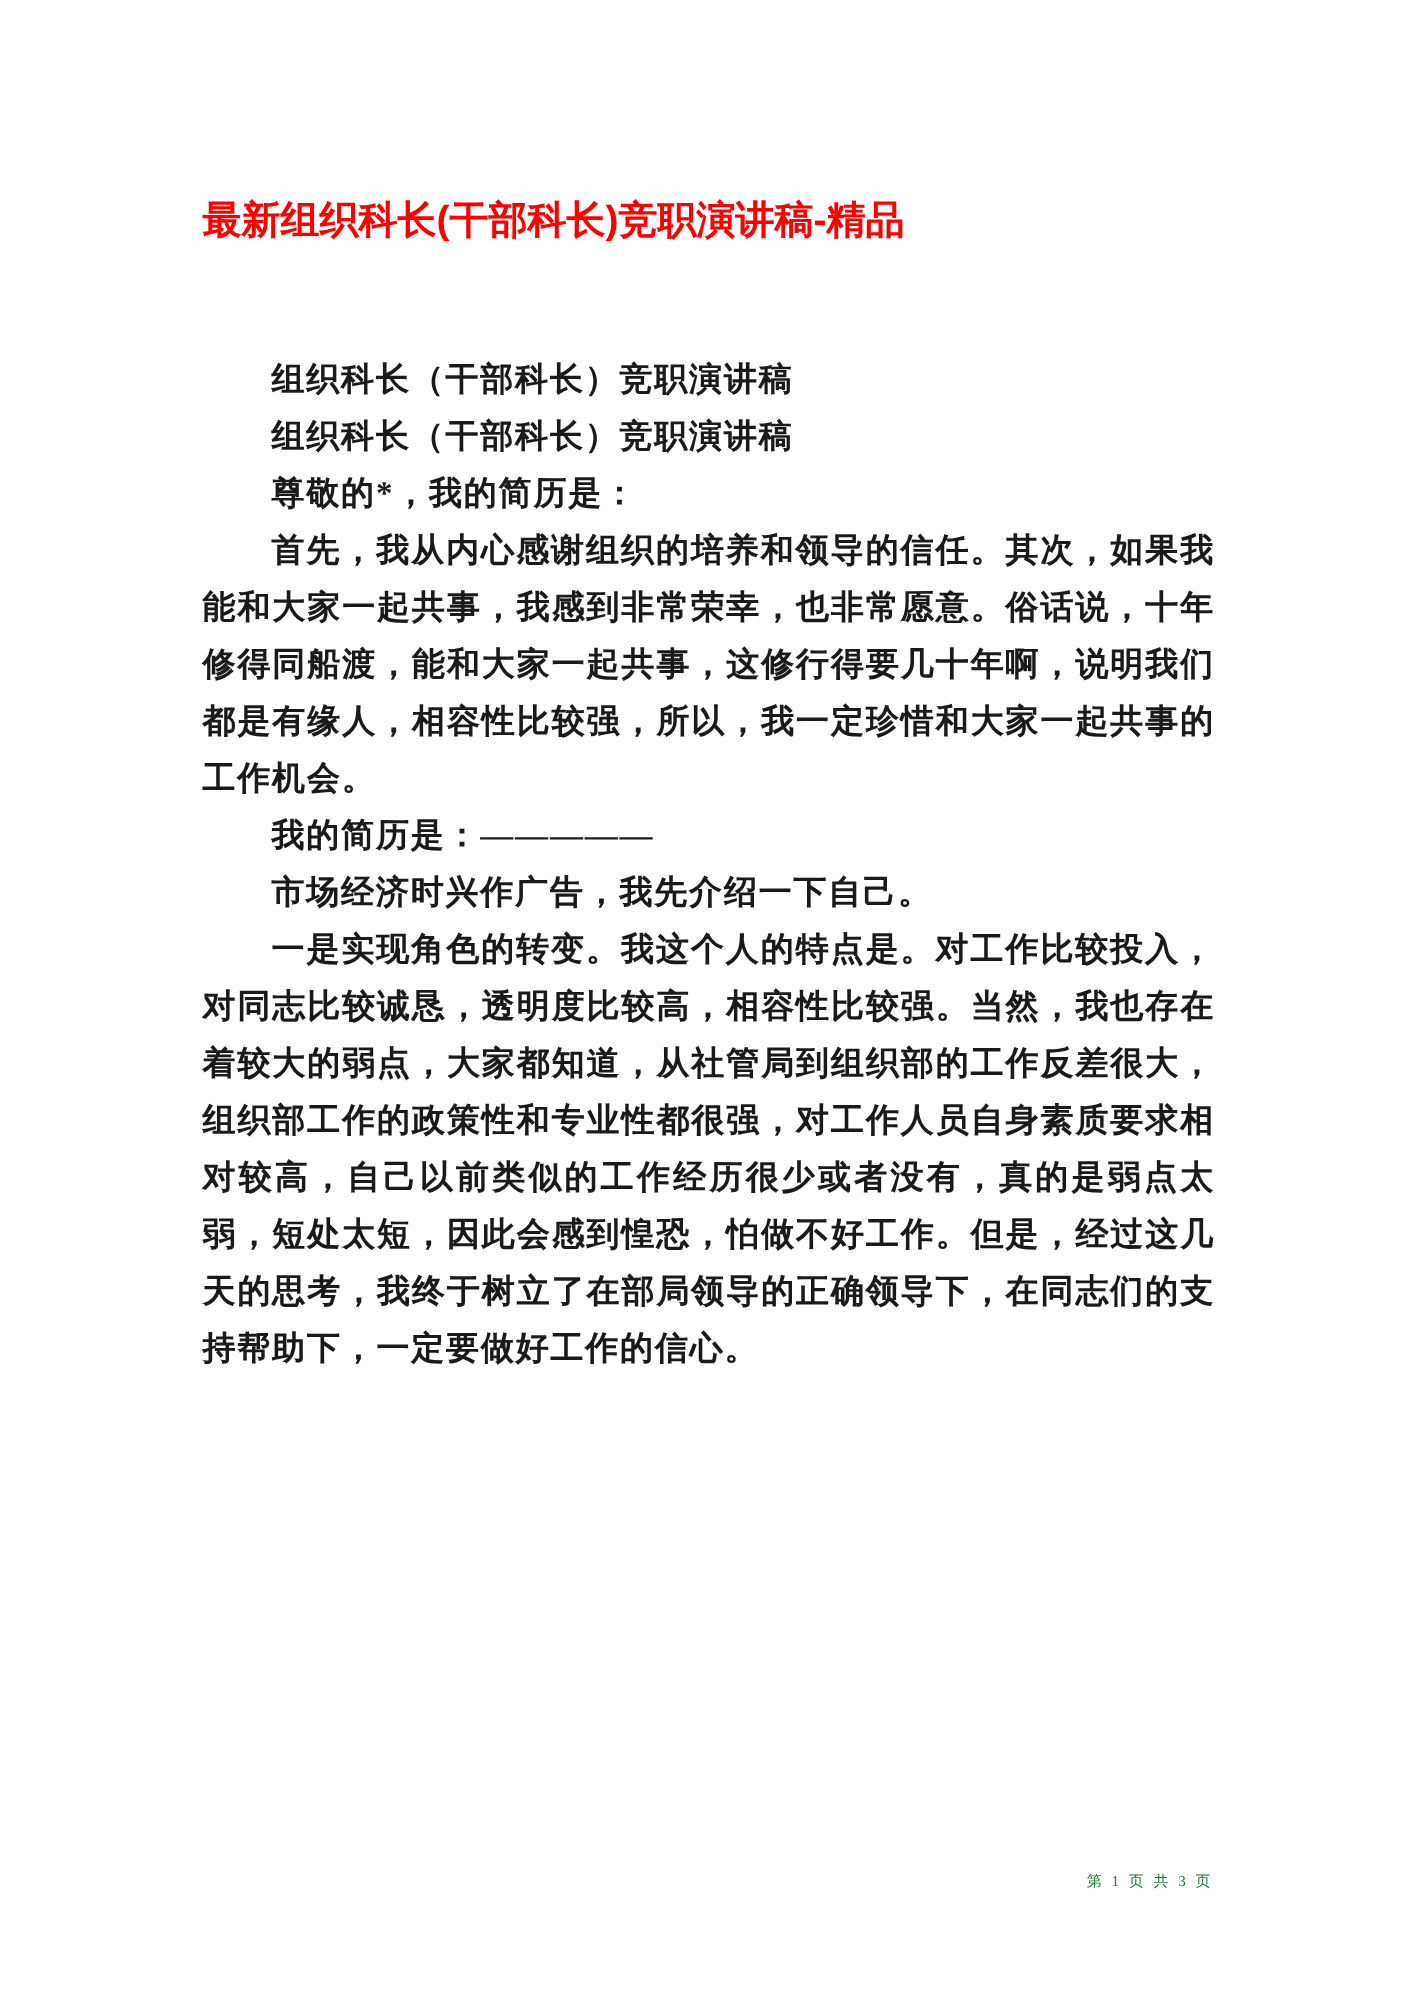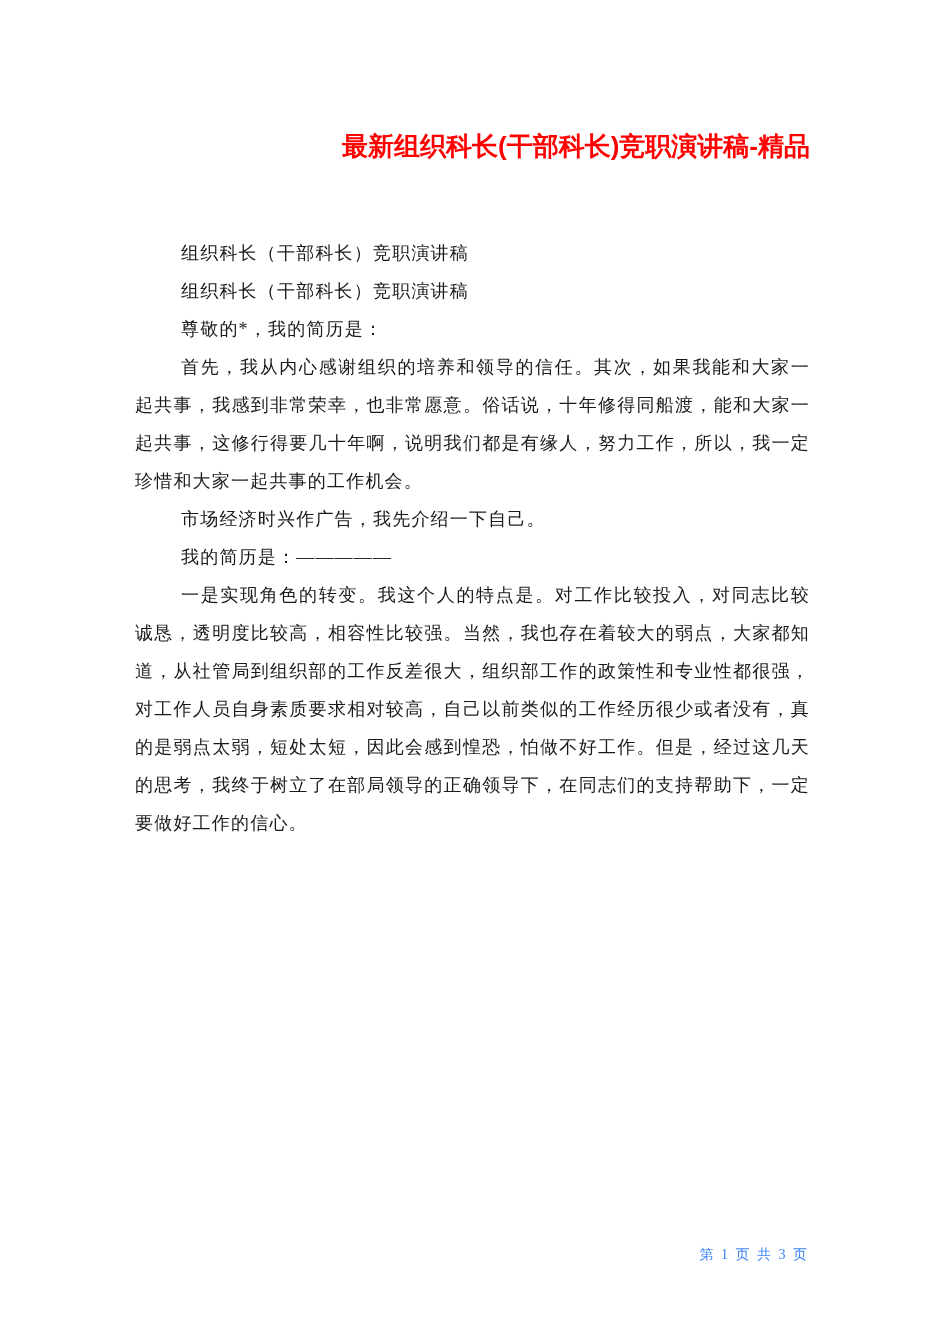--- a/index.html
+++ b/index.html
@@ -20,52 +20,53 @@
     left: 135px;
     top: 0;
     width: 675px;
   }
   .doc-title {
     margin: 128px 0 70px 0;
     font-family: "Liberation Sans", sans-serif;
     font-weight: bold;
     font-size: 26px;
     line-height: 36px;
-    text-align: right;
+    text-align: left;
     white-space: nowrap;
   }
   .content .para {
     margin: 0;
-    font-size: 18px;
+    font-size: 22px;
     line-height: 38px;
     letter-spacing: 1.2px;
     text-indent: 46px;
     text-align: justify;
     text-justify: inter-ideograph;
     word-break: break-all;
+    font-weight: bold;
   }
   .page-footer {
     position: absolute;
     right: 141px;
     top: 1245px;
-    font-size: 14px;
+    font-size: 10px;
     line-height: 20px;
     letter-spacing: 2px;
-    color: #3b82f6;
+    color: #15803d;
   }
 </style>
 </head>
 <body>
 
 <div class="page">
   <h1 class="doc-title" style="color: rgb(255, 0, 0);">最新组织科长(干部科长)竞职演讲稿-精品</h1>
   <div class="content">
       <p class="para">组织科长（干部科长）竞职演讲稿</p>
       <p class="para">组织科长（干部科长）竞职演讲稿</p>
       <p class="para">尊敬的*，我的简历是：</p>
-      <p class="para">首先，我从内心感谢组织的培养和领导的信任。其次，如果我能和大家一起共事，我感到非常荣幸，也非常愿意。俗话说，十年修得同船渡，能和大家一起共事，这修行得要几十年啊，说明我们都是有缘人，努力工作，所以，我一定珍惜和大家一起共事的工作机会。</p>
+      <p class="para">首先，我从内心感谢组织的培养和领导的信任。其次，如果我能和大家一起共事，我感到非常荣幸，也非常愿意。俗话说，十年修得同船渡，能和大家一起共事，这修行得要几十年啊，说明我们都是有缘人，相容性比较强，所以，我一定珍惜和大家一起共事的工作机会。</p>
+      <p class="para">我的简历是：—————</p>
       <p class="para">市场经济时兴作广告，我先介绍一下自己。</p>
-      <p class="para">我的简历是：—————</p>
       <p class="para">一是实现角色的转变。我这个人的特点是。对工作比较投入，对同志比较诚恳，透明度比较高，相容性比较强。当然，我也存在着较大的弱点，大家都知道，从社管局到组织部的工作反差很大，组织部工作的政策性和专业性都很强，对工作人员自身素质要求相对较高，自己以前类似的工作经历很少或者没有，真的是弱点太弱，短处太短，因此会感到惶恐，怕做不好工作。但是，经过这几天的思考，我终于树立了在部局领导的正确领导下，在同志们的支持帮助下，一定要做好工作的信心。</p>
     </div>
 </div>
 
 <div class="page-footer">第 1 页 共 3 页</div>
 
 </body></html>

